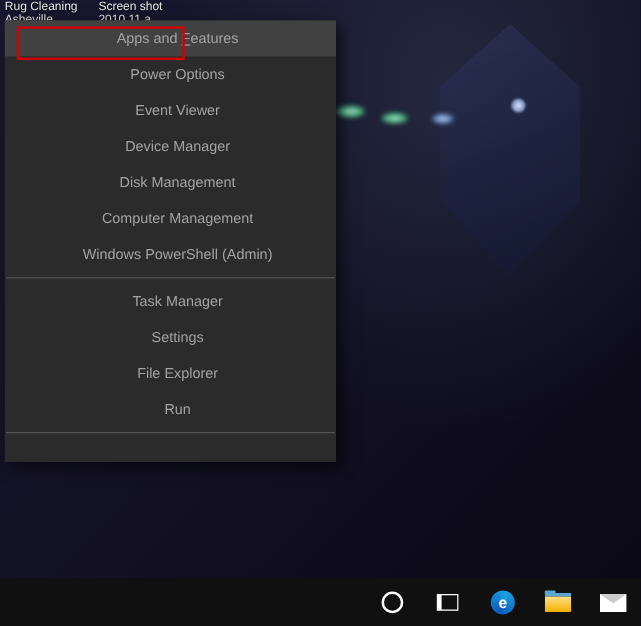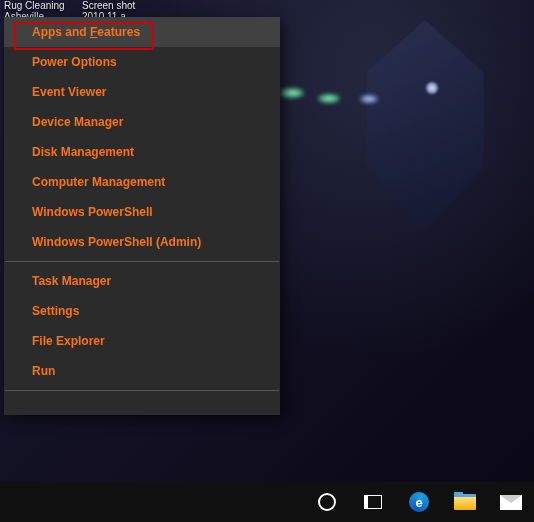--- a/index.html
+++ b/index.html
@@ -38,27 +38,26 @@
       position: absolute;
       left: 4px;
       top: 17px;
       width: 276px;
       background: #2b2b2b;
       box-shadow: 4px 4px 12px rgba(0,0,0,0.6);
       padding-bottom: 4px;
     }
     .menu-item {
       padding: 8px 16px 8px 28px;
-      color: #f97316;
+      color: #a3a3a3;
       font-size: 12px;
       display: flex;
-      justify-content: flex-start;
+      justify-content: center;
       align-items: center;
       cursor: default;
-      font-weight: bold;
     }
     .menu-item.highlighted {
       background: #414141;
     }
     .menu-sep {
       height: 1px;
       background: #555;
       margin: 4px 1px;
     }
     .highlight-box {
@@ -130,23 +129,20 @@
   <div class="menu-item">
       <span>Device Manager</span>
     </div>
   <div class="menu-item">
       <span>Disk Management</span>
     </div>
   <div class="menu-item">
       <span>Computer Management</span>
     </div>
   <div class="menu-item">
-      <span>Windows PowerShell</span>
-    </div>
-  <div class="menu-item">
       <span>Windows PowerShell (Admin)</span>
     </div>
 
   <div class="menu-sep"></div>
 
   <div class="menu-item">
       <span>Task Manager</span>
     </div>
   <div class="menu-item">
       <span>Settings</span>

